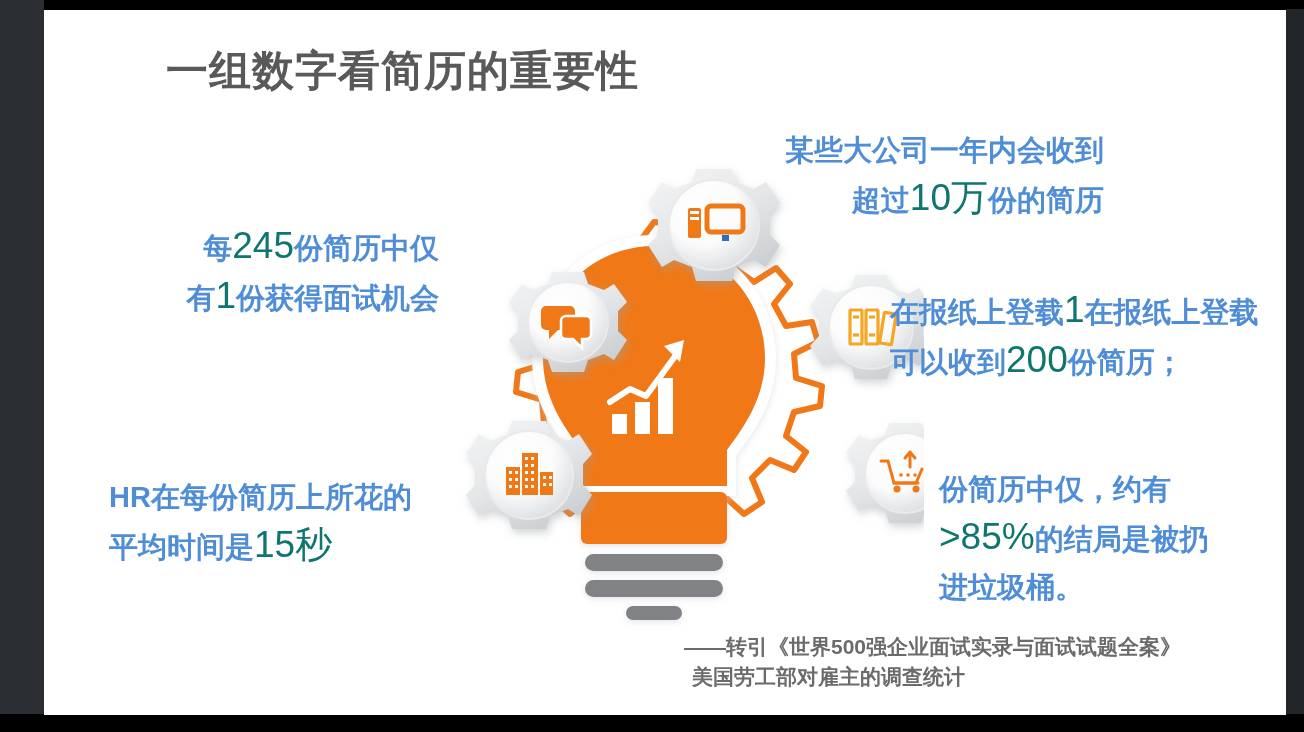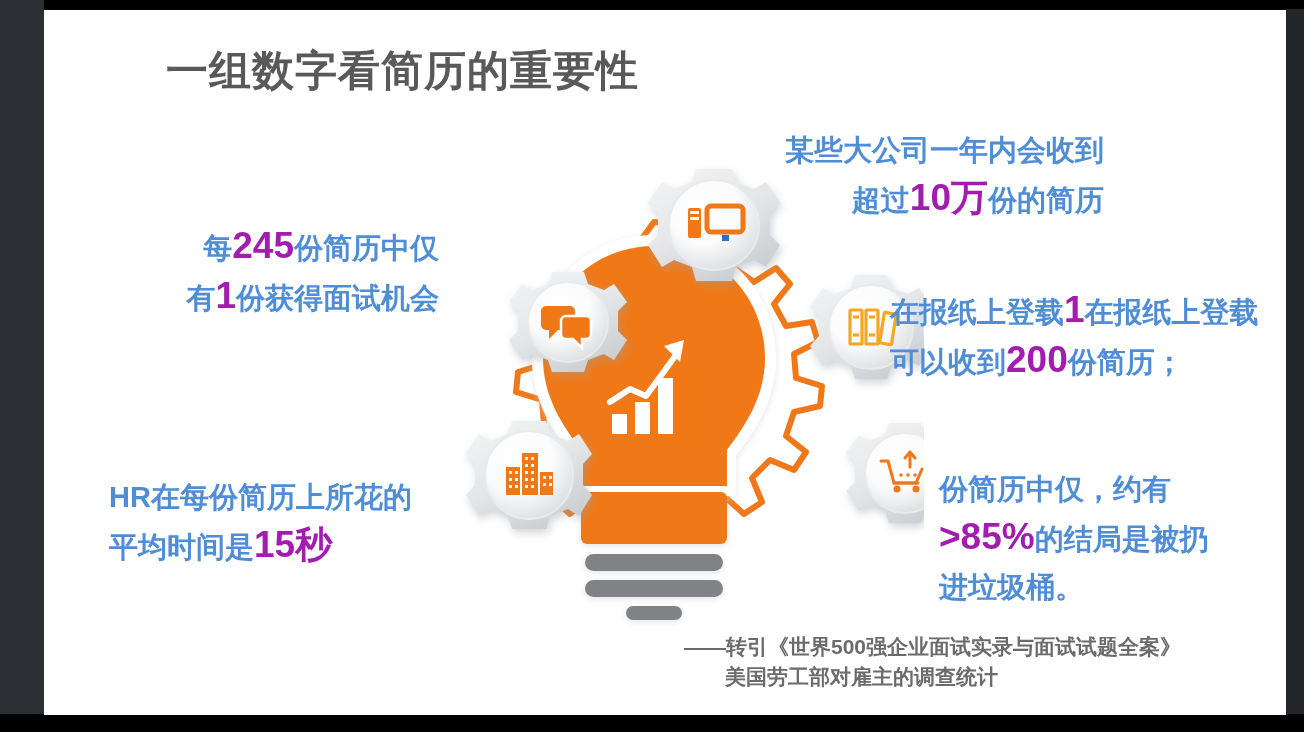--- a/index.html
+++ b/index.html
@@ -73,23 +73,23 @@
   
   .callout {
     position: absolute;
     color: #4f8ed6;
     font-weight: bold;
     font-size: 29px;
     line-height: 48px;
     white-space: nowrap;
   }
   .callout .num {
-    color: #a21caf;
+    color: #0f766e;
     font-size: 37px;
-    font-weight: bold;
+    font-weight: normal;
   }
   .callout .line { display: block; }
 
   .c-topright { left: 660px; top: 116px; text-align: right; width: 400px; }
   .c-left     { left: 105px; top: 212px; text-align: right; width: 290px; }
   .c-right    { left: 846px; top: 276px; text-align: left;  width: 420px; }
   .c-botleft  { left: 65px;  top: 463px; text-align: left;  width: 360px; }
   .c-botright { left: 895px; top: 455px; text-align: left;  width: 340px; }
 
   
@@ -97,21 +97,21 @@
     position: absolute;
     left: 640px;
     top: 622px;
     color: #6b6b6b;
     font-weight: bold;
     font-size: 21px;
     line-height: 30px;
     white-space: nowrap;
   }
   .citation .line { display: block; }
-  .citation .line2 { padding-left: 8px; margin-left: 33px; }
+  .citation .line2 { padding-left: 8px; }
 
   
   .graphic {
     position: absolute;
     left: 340px;
     top: 130px;
     width: 540px;
     height: 500px;
   }
   .graphic svg { display: block; }

